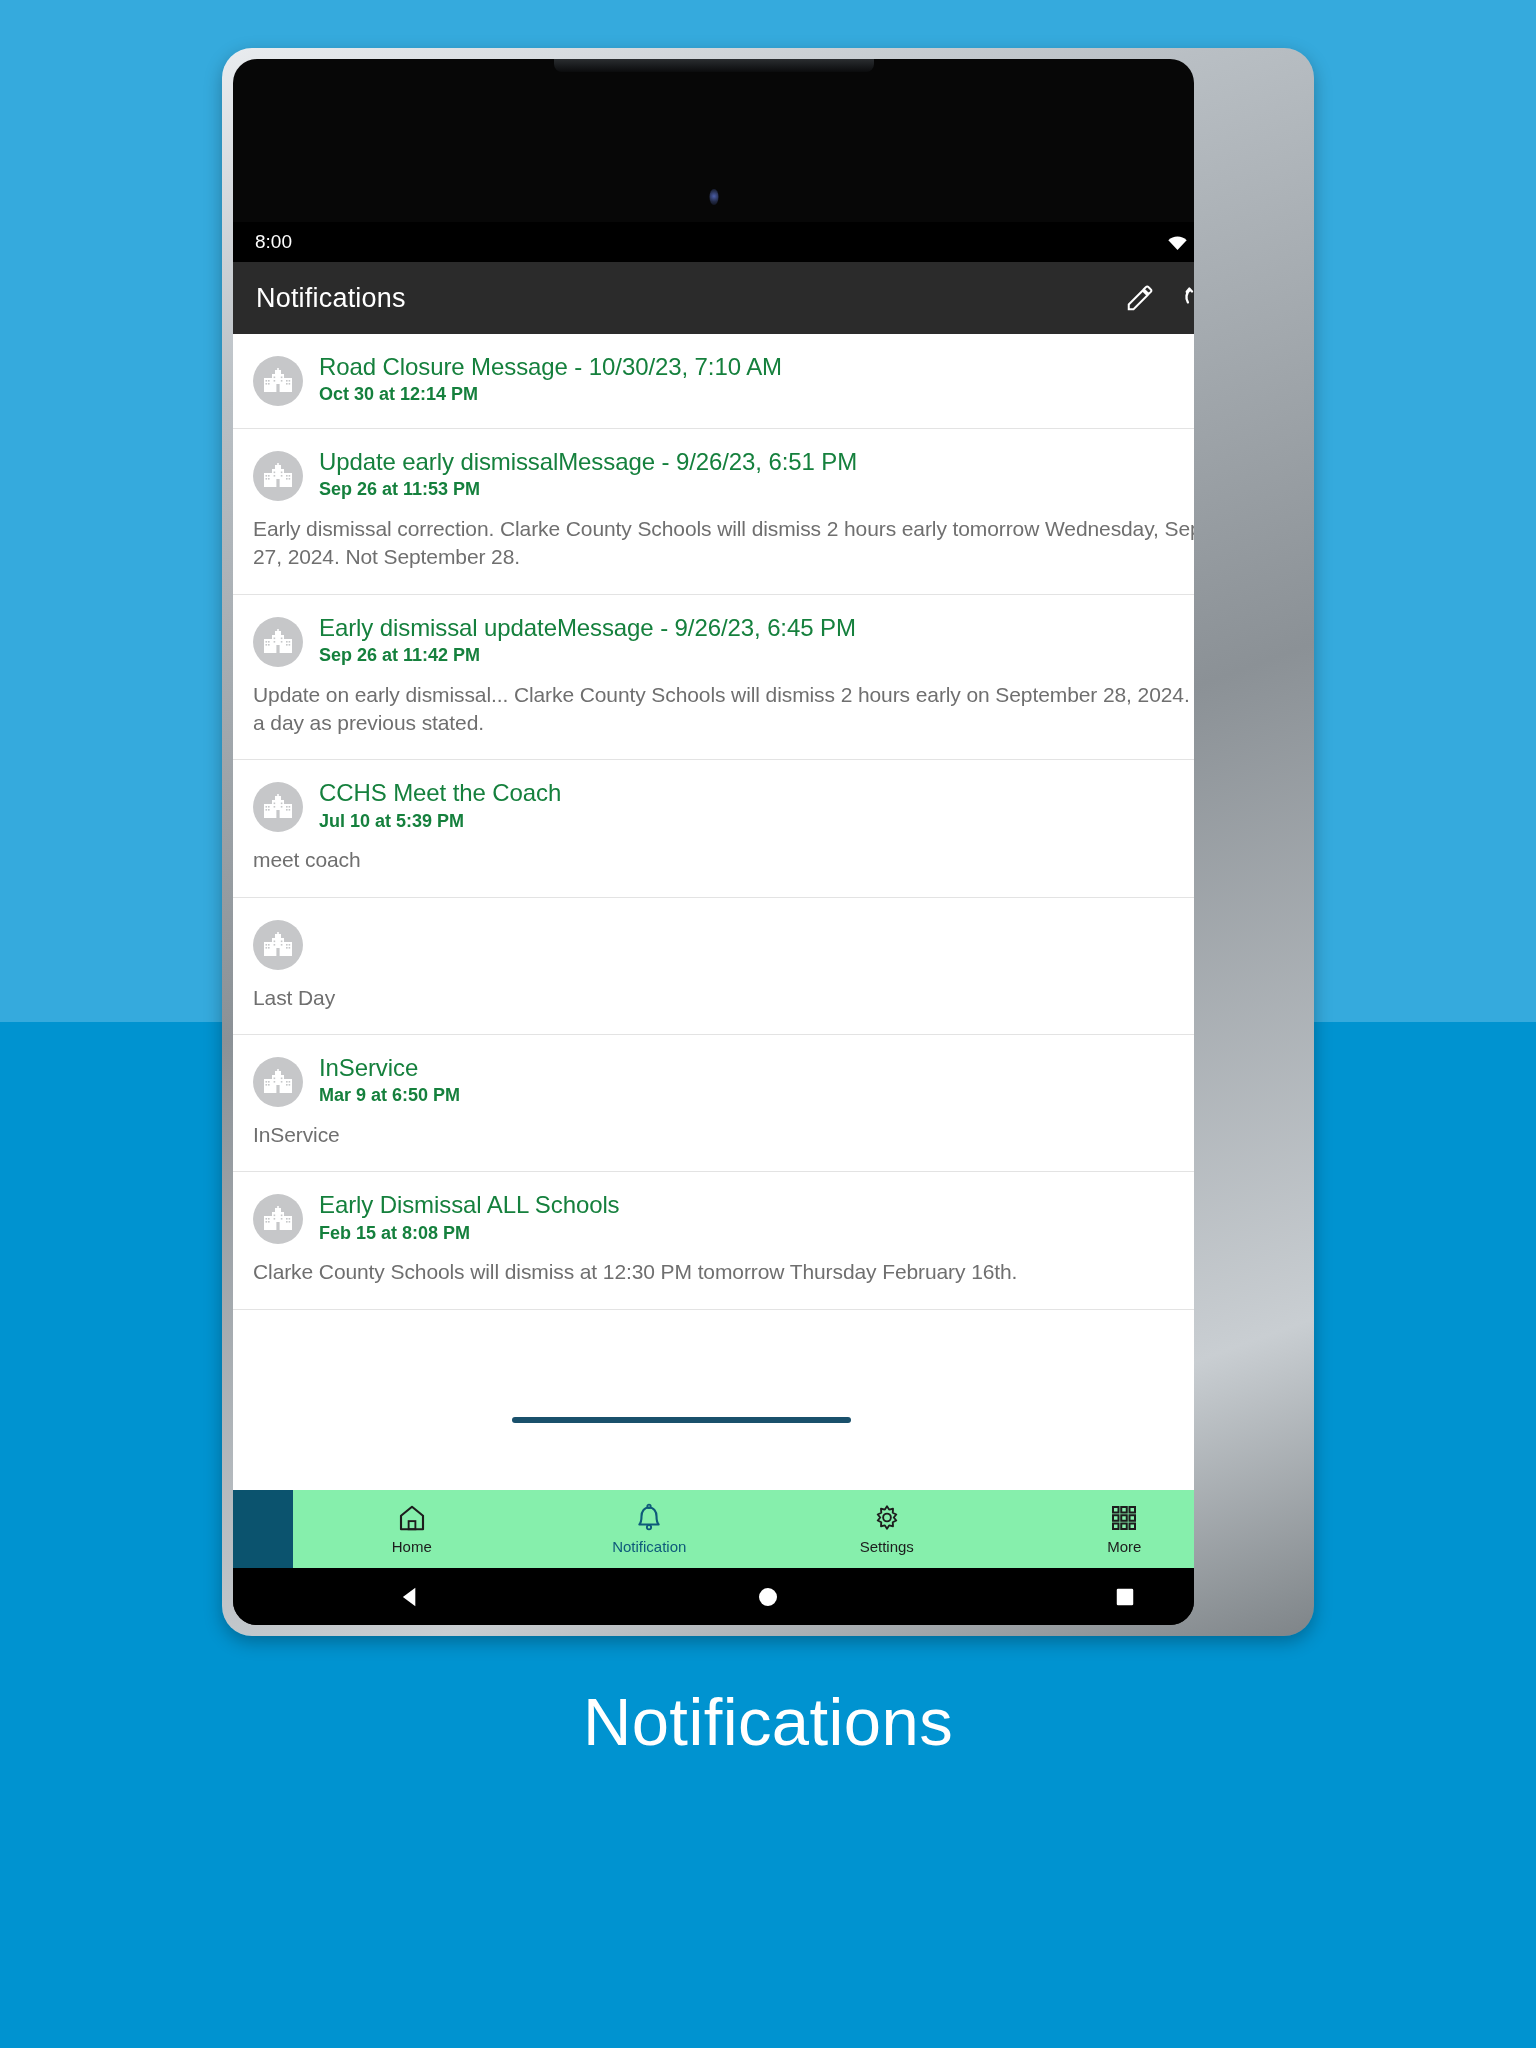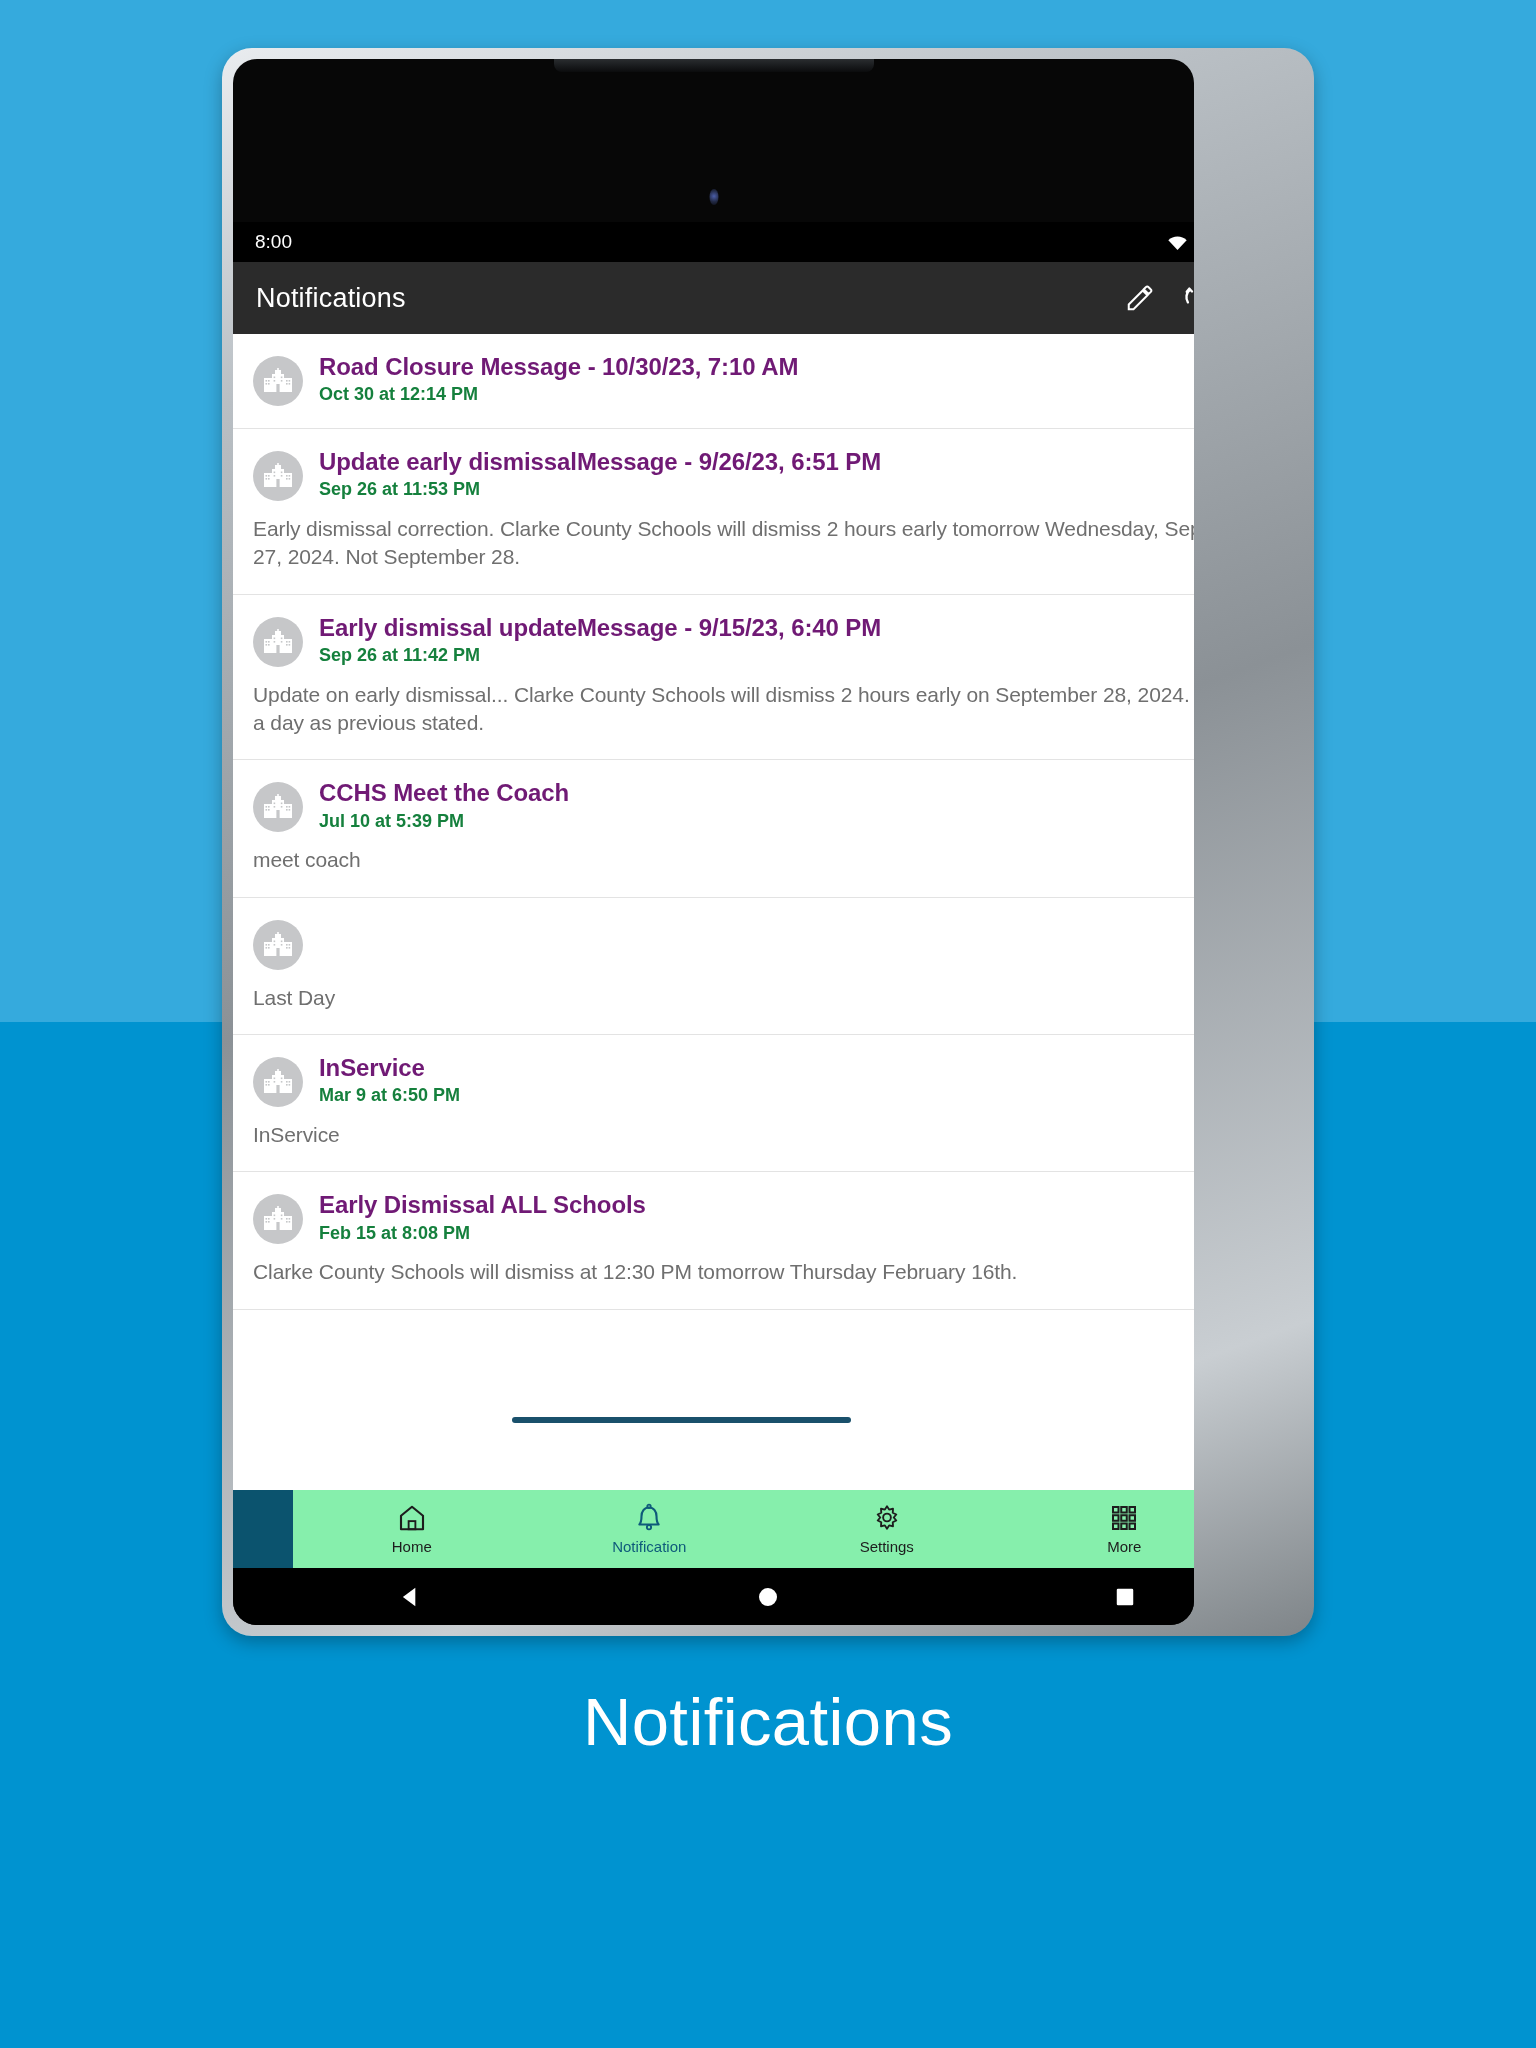--- a/index.html
+++ b/index.html
@@ -70,21 +70,21 @@
     border-bottom:1px solid #e3e3e3;
     padding:18px 20px 22px 20px;box-sizing:border-box;
   }
   .notif-head{display:flex;align-items:flex-start;gap:16px;}
   .avatar{
     width:50px;height:50px;border-radius:50%;background:#c6c7c9;
     flex:0 0 50px;display:flex;align-items:center;justify-content:center;
     margin-top:4px;
   }
   .notif-title{
-    font-size:24px;font-weight:bold;color:#701a75;line-height:1.22;
+    font-size:24px;font-weight:normal;color:#15803d;line-height:1.22;
     letter-spacing:-.1px;
   }
   .notif-date{font-size:18px;color:#15803d;margin-top:3px;font-weight:bold;}
   .notif-body{
     font-size:21px;color:#6f6f6f;line-height:1.35;margin-top:14px;
     letter-spacing:-.1px;
   }
 
   
   #scroll-indicator{
@@ -273,21 +273,21 @@
                     <rect x="26.6" y="15" width="1.6" height="1.6"></rect>
                   <rect x="11.6" y="8.5" width="1.6" height="1.6"></rect>
                     <rect x="18.8" y="8.5" width="1.6" height="1.6"></rect>
                   <rect x="11.6" y="12" width="1.6" height="1.6"></rect>
                     <rect x="18.8" y="12" width="1.6" height="1.6"></rect>
                   <rect x="14.4" y="16" width="3.2" height="8"></rect>
                 </g>
               </svg>
             </div>
             <div>
-              <div class="notif-title">Early dismissal updateMessage - 9/15/23, 6:40 PM</div>
+              <div class="notif-title">Early dismissal updateMessage - 9/26/23, 6:45 PM</div>
               <div class="notif-date">Sep 26 at 11:42 PM</div>
             </div>
           </div>
           <div class="notif-body">Update on early dismissal... Clarke County Schools will dismiss 2 hours early on September 28, 2024. Not half a day as previous stated.</div>
         </div>
 
         <div class="notif">
           <div class="notif-head">
             <div class="avatar">
               <svg width="32" height="26" viewBox="0 0 32 26">

